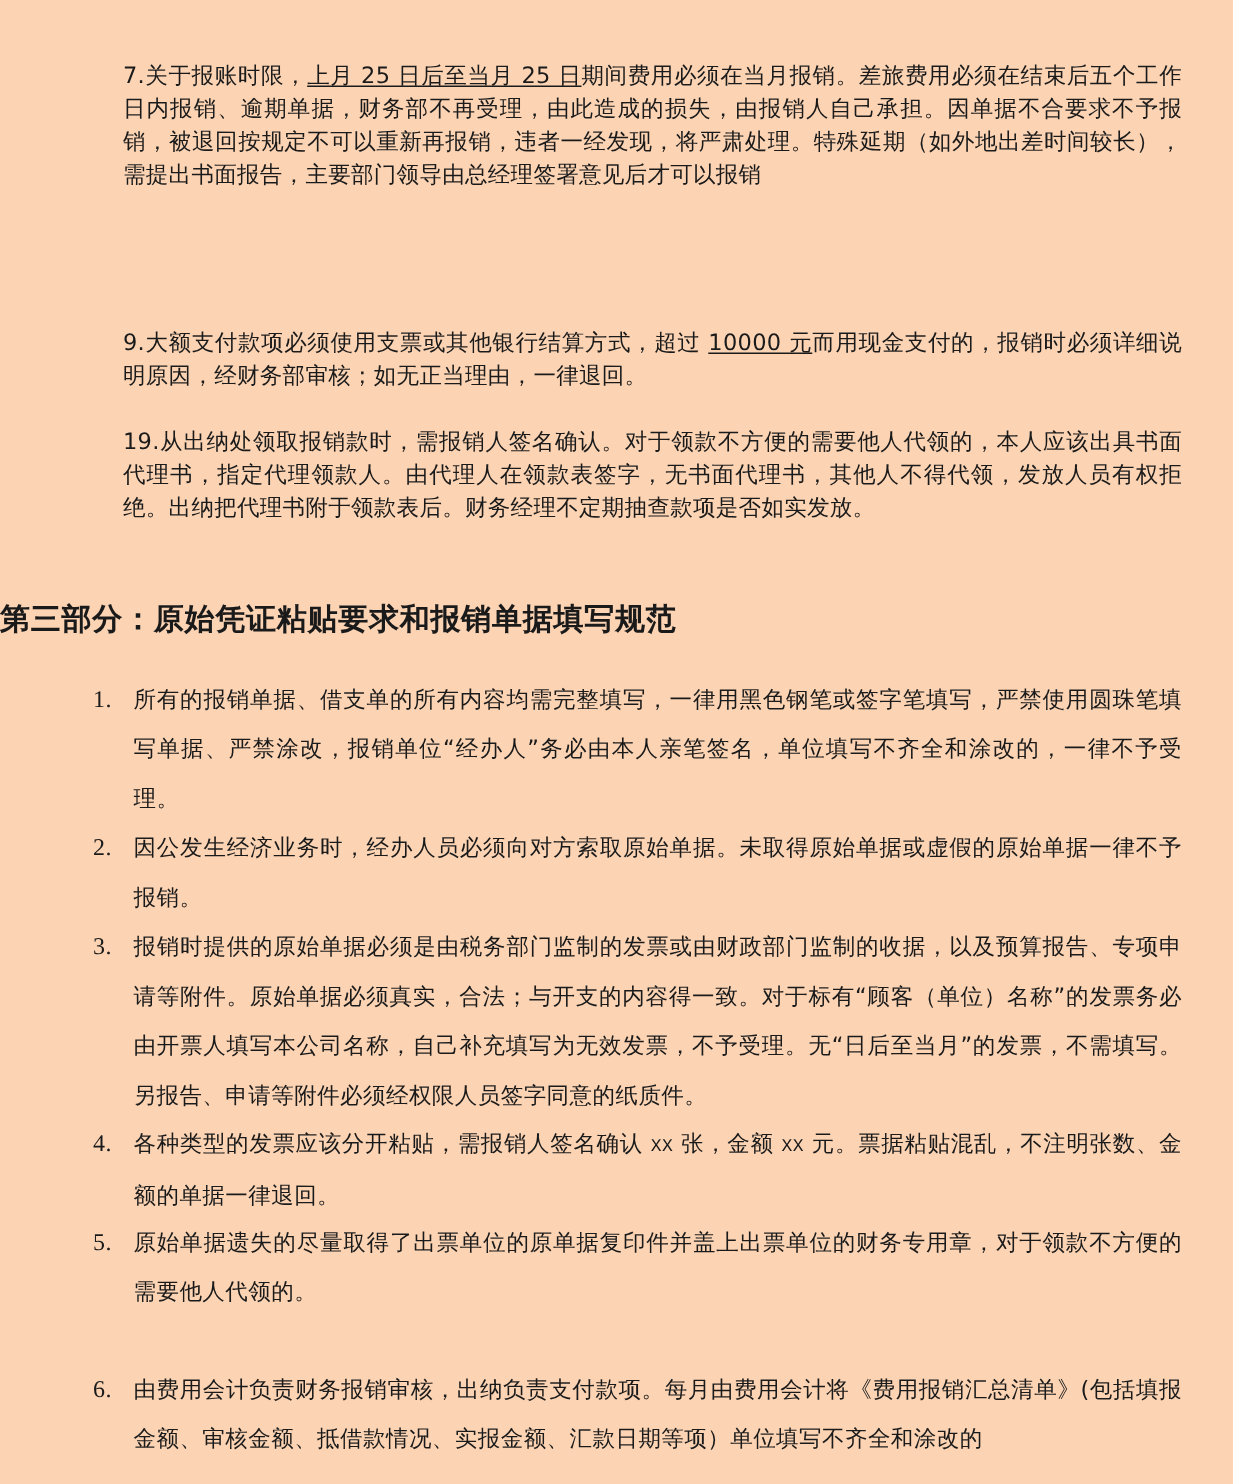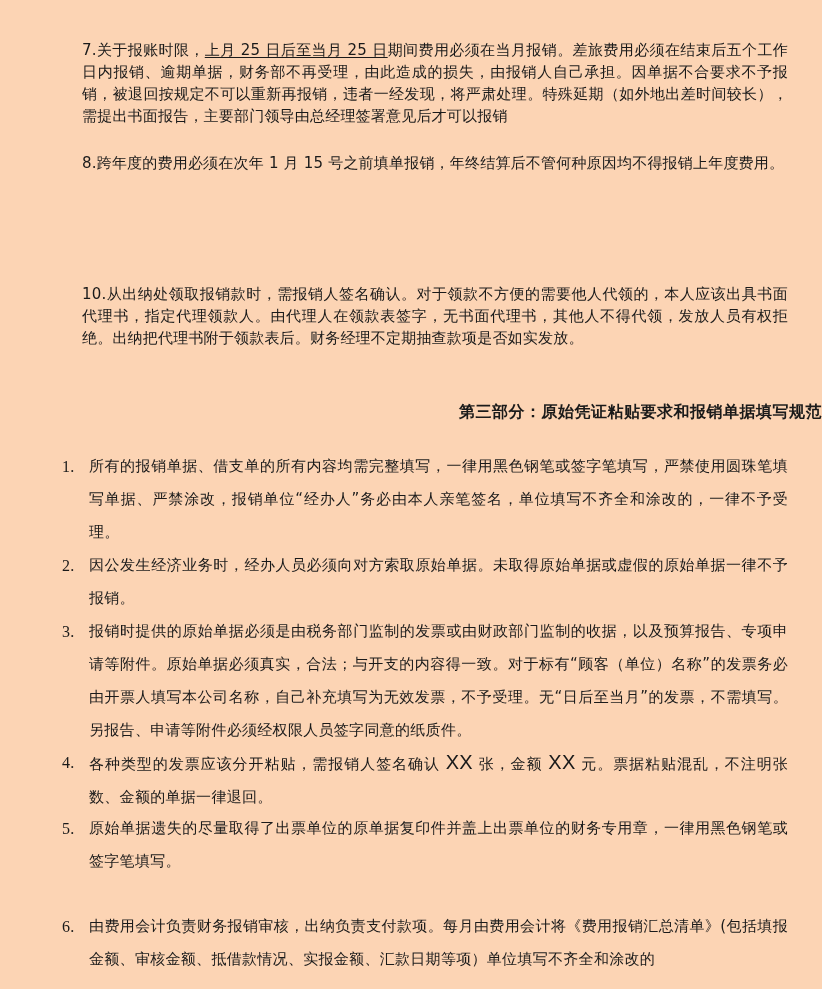--- a/index.html
+++ b/index.html
@@ -34,22 +34,22 @@
     }
     .u {
       text-decoration: underline;
       text-underline-offset: 2px;
     }
     .section-title {
       position: absolute;
       left: 0;
       width: 822px;
       top: 371px;
-      text-align: right;
-      font-size: 16px;
+      text-align: left;
+      font-size: 20px;
       font-weight: bold;
       line-height: 30px;
       letter-spacing: 0.5px;
     }
     .li {
       position: absolute;
       left: 62px;
       width: 726px;
       font-size: 15px;
       line-height: 33px;
@@ -61,22 +61,22 @@
       top: 0;
       width: 26px;
       font-family: "Liberation Serif", "DejaVu Serif", serif;
       font-size: 16px;
     }
     .li .body {
       margin-left: 27px;
       text-align: justify;
     }
     .serif {
-      font-family: Liberation Sans, sans-serif;
-      font-size: 20px;
+      font-family: Liberation Mono, monospace;
+      font-size: 12px;
     }
     .corner {
       position: absolute;
       border-color: #b08e74;
       border-style: solid;
       border-width: 0;
     }
     .corner-left {
       left: 18px;
       top: 973px;
@@ -94,24 +94,24 @@
       border-left-width: 1px;
     }
   </style>
 </head>
 <body>
 
 <div class="page">
 
   <div class="para" style="top:13px;"><span>7.关于报账时限，</span><span class="u">上月 25 日后至当月 25 日</span><span>期间费用必须在当月报销。差旅费用必须在结束后五个工作日内报销、逾期单据，财务部不再受理，由此造成的损失，由报销人自己承担。因单据不合要求不予报销，被退回按规定不可以重新再报销，违者一经发现，将严肃处理。特殊延期（如外地出差时间较长），需提出书面报告，主要部门领导由总经理签署意见后才可以报销</span></div>
 
-  <div class="para" style="top:126px;">8.跨年度的费用必须在次年 1 月 15 号之前填单报销，年终结算后不管何种原因均不得报销上年度费用。</div>
 
+  <div class="para" style="top:191px;"><span>9.大额支付款项必须使用支票或其他银行结算方式，超过 </span><span class="u">10000 元</span><span>而用现金支付的，报销时必须详细说明原因，经财务部审核；如无正当理由，一律退回。</span></div>
 
-  <div class="para" style="top:257px;">10.从出纳处领取报销款时，需报销人签名确认。对于领款不方便的需要他人代领的，本人应该出具书面代理书，指定代理领款人。由代理人在领款表签字，无书面代理书，其他人不得代领，发放人员有权拒绝。出纳把代理书附于领款表后。财务经理不定期抽查款项是否如实发放。</div>
+  <div class="para" style="top:257px;">19.从出纳处领取报销款时，需报销人签名确认。对于领款不方便的需要他人代领的，本人应该出具书面代理书，指定代理领款人。由代理人在领款表签字，无书面代理书，其他人不得代领，发放人员有权拒绝。出纳把代理书附于领款表后。财务经理不定期抽查款项是否如实发放。</div>
 
   <div class="section-title">第三部分：原始凭证粘贴要求和报销单据填写规范</div>
 
   <div class="li" style="top:424px;">
     <span class="num">1.</span>
     <div class="body">所有的报销单据、借支单的所有内容均需完整填写，一律用黑色钢笔或签字笔填写，严禁使用圆珠笔填写单据、严禁涂改，报销单位“经办人”务必由本人亲笔签名，单位填写不齐全和涂改的，一律不予受理。</div>
   </div>
 
   <div class="li" style="top:523px;">
     <span class="num">2.</span>
@@ -123,21 +123,21 @@
     <div class="body">报销时提供的原始单据必须是由税务部门监制的发票或由财政部门监制的收据，以及预算报告、专项申请等附件。原始单据必须真实，合法；与开支的内容得一致。对于标有“顾客（单位）名称”的发票务必由开票人填写本公司名称，自己补充填写为无效发票，不予受理。无“日后至当月”的发票，不需填写。另报告、申请等附件必须经权限人员签字同意的纸质件。</div>
   </div>
 
   <div class="li" style="top:720px;">
     <span class="num">4.</span>
     <div class="body"><span>各种类型的发票应该分开粘贴，需报销人签名确认 </span><span class="serif">XX</span><span> 张，金额 </span><span class="serif">XX</span><span> 元。票据粘贴混乱，不注明张数、金额的单据一律退回。</span></div>
   </div>
 
   <div class="li" style="top:786px;">
     <span class="num">5.</span>
-    <div class="body">原始单据遗失的尽量取得了出票单位的原单据复印件并盖上出票单位的财务专用章，一律用黑色钢笔或签字笔填写。</div>
+    <div class="body">原始单据遗失的尽量取得了出票单位的原单据复印件并盖上出票单位的财务专用章，对于领款不方便的需要他人代领的。</div>
   </div>
 
   <div class="li" style="top:884px;">
     <span class="num">6.</span>
     <div class="body">由费用会计负责财务报销审核，出纳负责支付款项。每月由费用会计将《费用报销汇总清单》(包括填报金额、审核金额、抵借款情况、实报金额、汇款日期等项）单位填写不齐全和涂改的</div>
   </div>
 
   <div class="corner corner-left"></div>
   <div class="corner corner-right"></div>
 </div>

